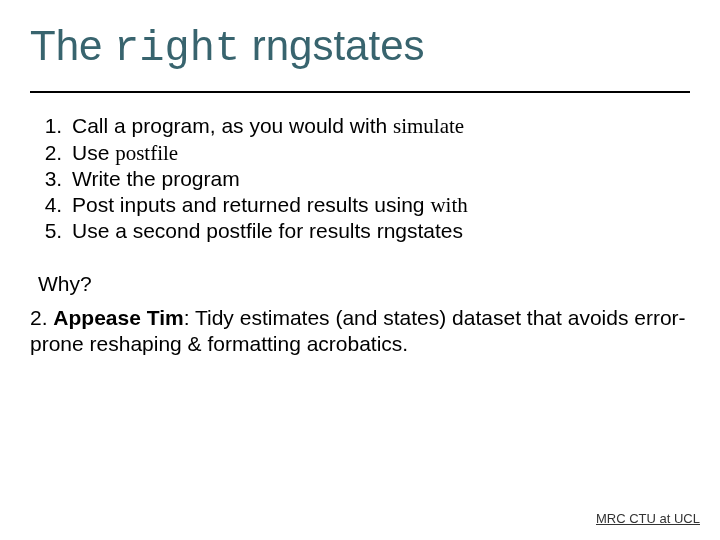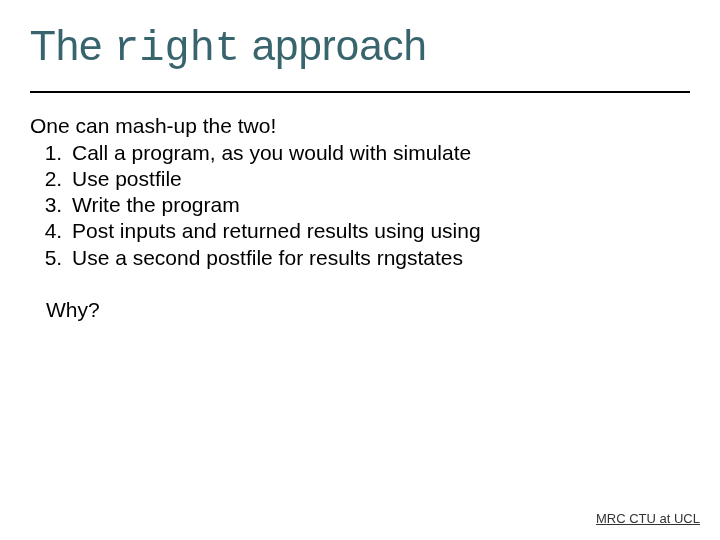--- a/index.html
+++ b/index.html
@@ -46,27 +46,27 @@
     margin: 0 0 0 0;
   }
   ol.first-list {
     margin: 0 0 0 0;
     padding-left: 38px;
   }
   ol.first-list li {
     padding-left: 4px;
   }
   .mono-inline {
-    font-family: Liberation Sans, sans-serif;
+    font-family: Liberation Serif, serif;
   }
   .why-block {
     margin-top: 26px;
   }
   .why-block p {
-    margin: 16px;
+    margin: 8px;
   }
   .why-block .reason {
     margin: 0;
   }
   .bold {
     font-weight: bold;
   }
   .footer {
     position: absolute;
     right: 20px;
@@ -76,49 +76,51 @@
     text-decoration: underline;
   }
 </style>
 </head>
 <body>
 
 <div class="slide">
 
   <div class="title-block">
     <h1 class="title">
-      <span>The </span><span class="mono">right</span><span> approach</span>
+      <span>The </span><span class="mono">right</span><span> rngstates</span>
     </h1>
   </div>
 
   <hr class="hr">
 
   <div class="body">
 
-    <p class="intro">One can mash-up the two!</p>
 
     <ol class="first-list">
       <li>
         <span>Call a program, as you would with </span><span class="mono-inline">simulate</span><span></span>
       </li>
       <li>
         <span>Use </span><span class="mono-inline">postfile</span><span></span>
       </li>
       <li>
         <span>Write the program</span><span class="mono-inline"></span><span></span>
       </li>
       <li>
-        <span>Post inputs and returned results using </span><span class="mono-inline">using</span><span></span>
+        <span>Post inputs and returned results using </span><span class="mono-inline">with</span><span></span>
       </li>
       <li>
         <span>Use a second postfile for results rngstates</span><span class="mono-inline"></span><span></span>
       </li>
     </ol>
 
     <div class="why-block">
       <p>Why?</p>
+      <p class="reason">
+        <span>2. </span><span class="bold">Appease Tim</span><span>: Tidy estimates (and states) dataset that avoids error-prone reshaping &amp; formatting acrobatics.</span>
+      </p>
     </div>
 
   </div>
 
   <div class="footer">MRC CTU at UCL</div>
 
 </div>
 
 </body></html>

